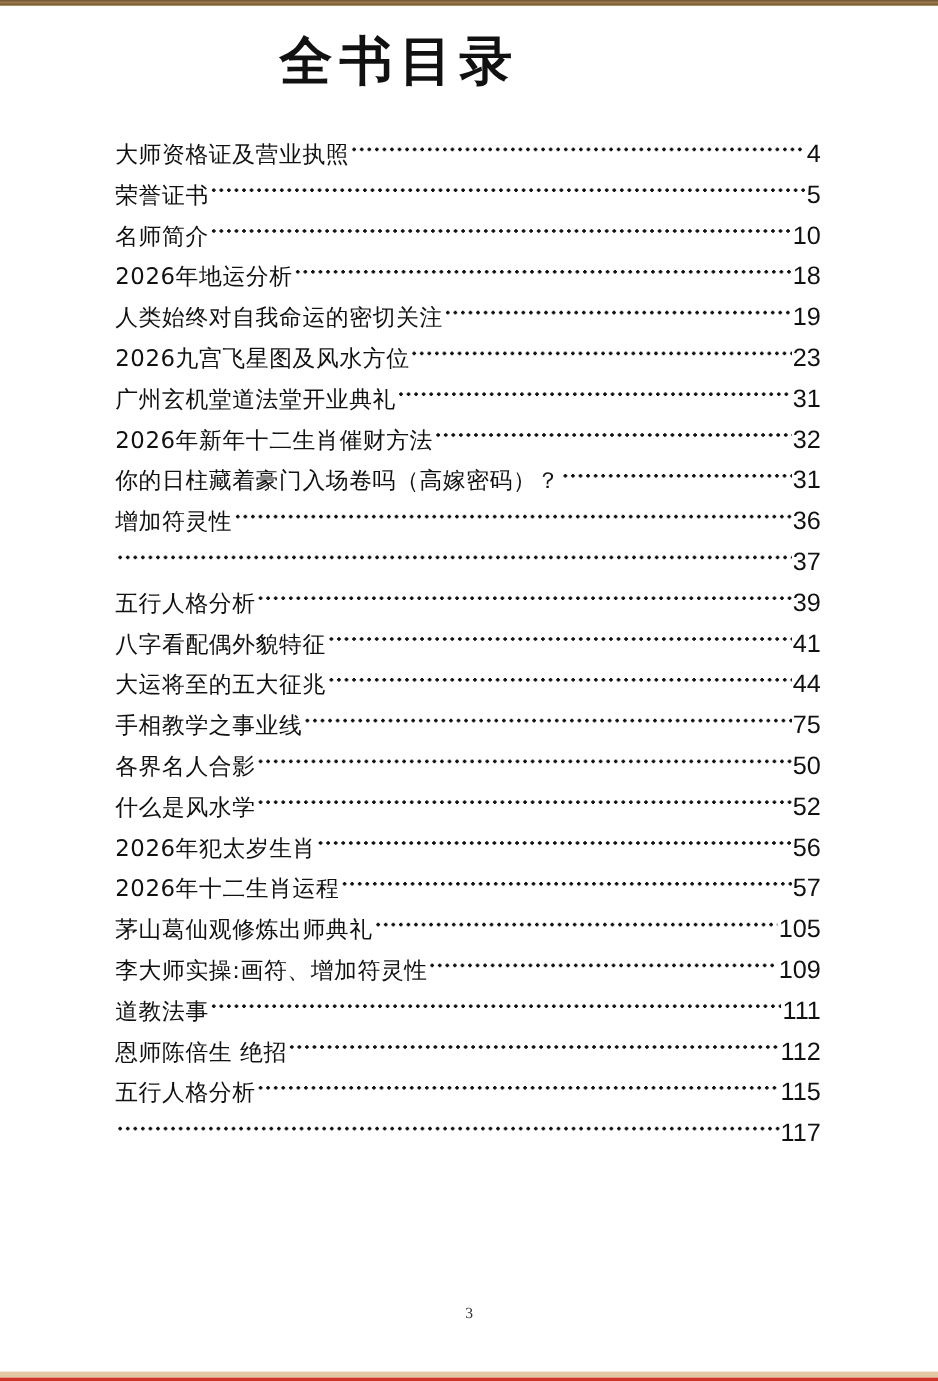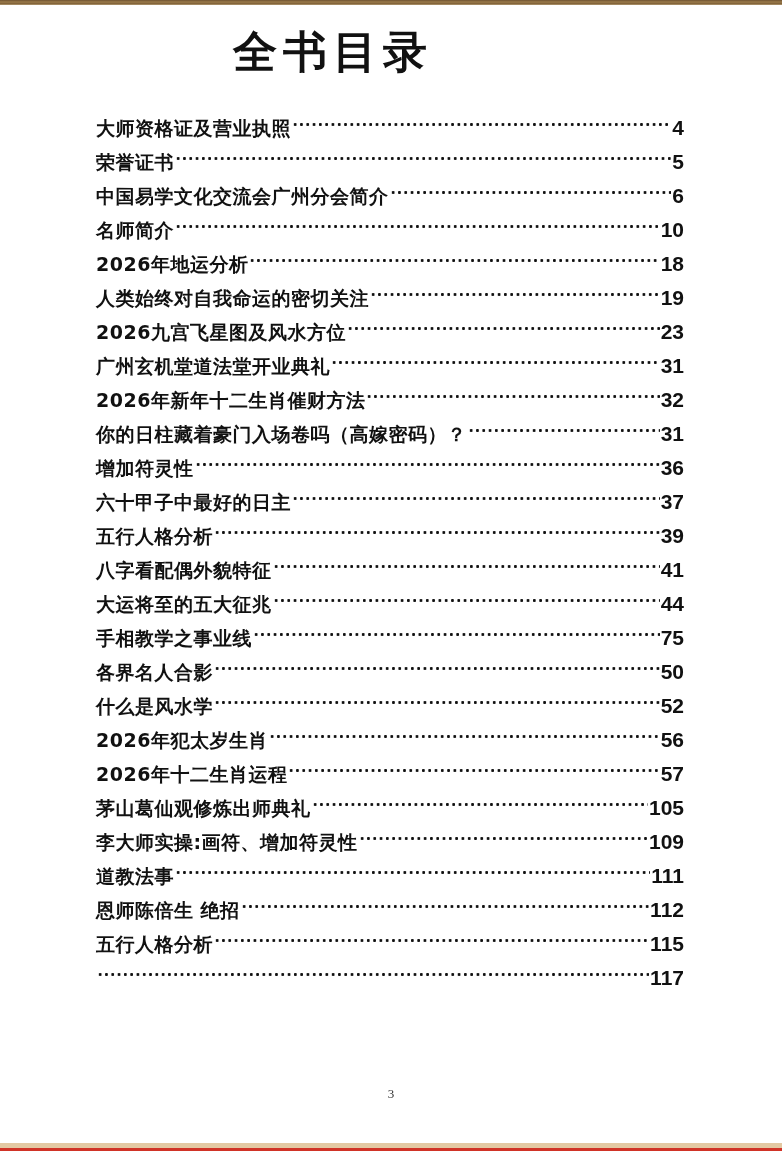--- a/index.html
+++ b/index.html
@@ -40,21 +40,21 @@
       margin: 0;
       padding: 0;
       list-style: none;
     }
     .toc-row {
       display: flex;
       align-items: baseline;
       height: 34px;
       line-height: 34px;
       font-size: 19px;
-      font-weight: bold;
+      font-weight: normal;
       white-space: nowrap;
     }
     .toc-title {
       flex: 0 0 auto;
       letter-spacing: 0.5px;
     }
     .toc-leader {
       flex: 1 1 auto;
       overflow: hidden;
       height: 34px;
@@ -110,25 +110,20 @@
       <span class="toc-title">大师资格证及营业执照</span>
       <span class="toc-leader"></span>
       <span class="toc-page">4</span>
     </li>
   <li class="toc-row">
       <span class="toc-title">荣誉证书</span>
       <span class="toc-leader"></span>
       <span class="toc-page">5</span>
     </li>
   <li class="toc-row">
-      <span class="toc-title">中国易学文化交流会广州分会简介</span>
-      <span class="toc-leader"></span>
-      <span class="toc-page">6</span>
-    </li>
-  <li class="toc-row">
       <span class="toc-title">名师简介</span>
       <span class="toc-leader"></span>
       <span class="toc-page">10</span>
     </li>
   <li class="toc-row">
       <span class="toc-title">2026年地运分析</span>
       <span class="toc-leader"></span>
       <span class="toc-page">18</span>
     </li>
   <li class="toc-row">
@@ -155,21 +150,20 @@
       <span class="toc-title">你的日柱藏着豪门入场卷吗（高嫁密码）？</span>
       <span class="toc-leader"></span>
       <span class="toc-page">31</span>
     </li>
   <li class="toc-row">
       <span class="toc-title">增加符灵性</span>
       <span class="toc-leader"></span>
       <span class="toc-page">36</span>
     </li>
   <li class="toc-row">
-      <span class="toc-title">六十甲子中最好的日主</span>
       <span class="toc-leader"></span>
       <span class="toc-page">37</span>
     </li>
   <li class="toc-row">
       <span class="toc-title">五行人格分析</span>
       <span class="toc-leader"></span>
       <span class="toc-page">39</span>
     </li>
   <li class="toc-row">
       <span class="toc-title">八字看配偶外貌特征</span>

